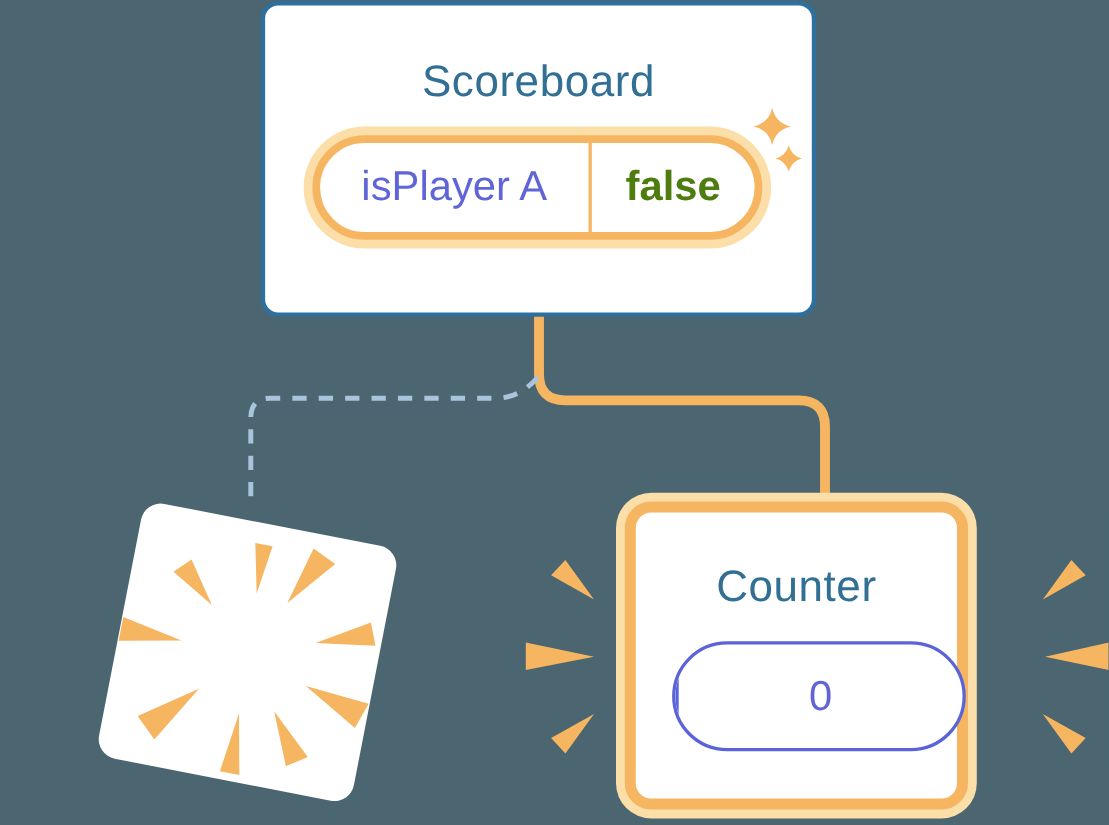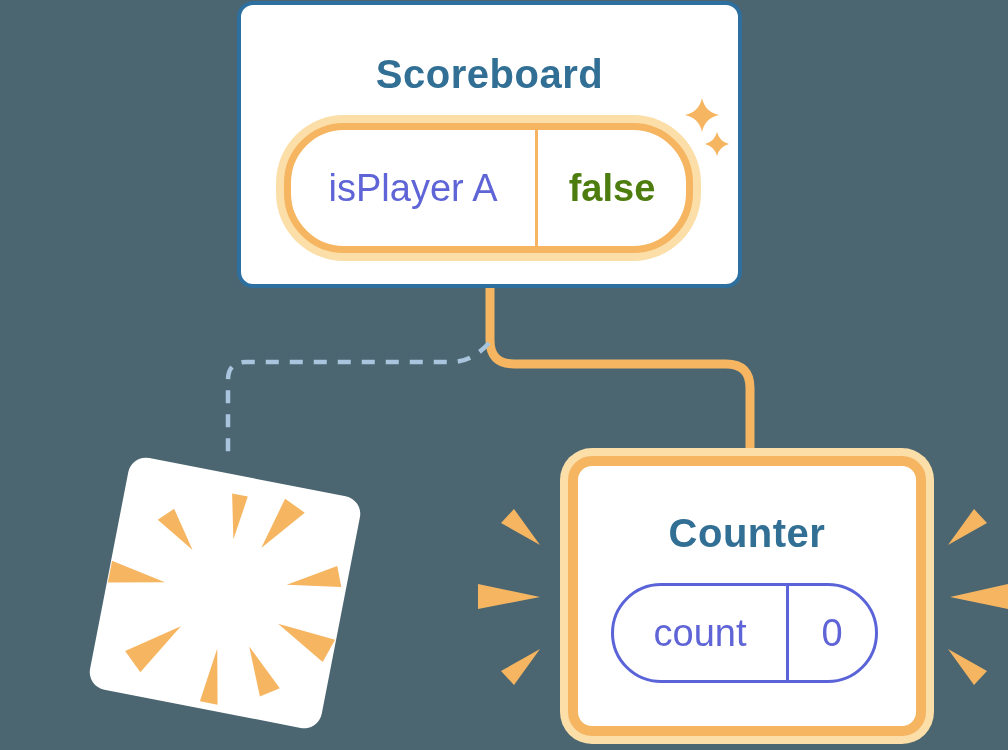--- a/index.html
+++ b/index.html
@@ -30,30 +30,30 @@
     width:505px; height:287px;
     box-sizing:border-box;
     background:#FFFFFF;
     border:4px solid #2D6F9E;
     border-radius:16px;
     z-index:2;
   }
   .card-title{
     text-align:center;
     font-size:40px;
-    font-weight:700;
+    font-weight:400;
     color:#326F94;
     letter-spacing:0.5px;
   }
   .scoreboard-card .card-title{margin-top:47px;}
 
   .state-pill{
     position:absolute;
     left:43px; top:118px;
-    width:409px; height:130px;
+    width:409px; height:95px;
     box-sizing:border-box;
     border:7px solid #F6B561;
     border-radius:60px;
     box-shadow:0 0 0 8px #FBDEA8;
     background:#FFFFFF;
     display:flex;
     align-items:stretch;
     overflow:hidden;
   }
   .state-pill .cell{
@@ -68,21 +68,21 @@
   .state-pill .divider{
     width:3px;
     background:#F6B561;
     flex:none;
   }
 
   
   .counter-card{
     position:absolute;
     left:568px; top:456px;
-    width:358px; height:280px;
+    width:312px; height:280px;
     box-sizing:border-box;
     background:#FFFFFF;
     border:10px solid #F6B561;
     border-radius:24px;
     box-shadow:0 0 0 8px #FBDEA8;
     z-index:2;
   }
   .counter-card .card-title{margin-top:45px;}
 
   .count-pill{
@@ -176,19 +176,18 @@
         <polygon points="81,159 31,194 50,212"></polygon>
         <polygon points="57,119 1,108 1,130"></polygon>
         <polygon points="78,82 52,45 38,59"></polygon>
       </g>
     </svg>
   </div>
 
   <div class="counter-card">
     <div class="card-title">Counter</div>
     <div class="count-pill">
-      <div class="cell key">count</div>
       <div class="divider"></div>
       <div class="cell val">0</div>
     </div>
   </div>
 
 </div>
 
 </body></html>

